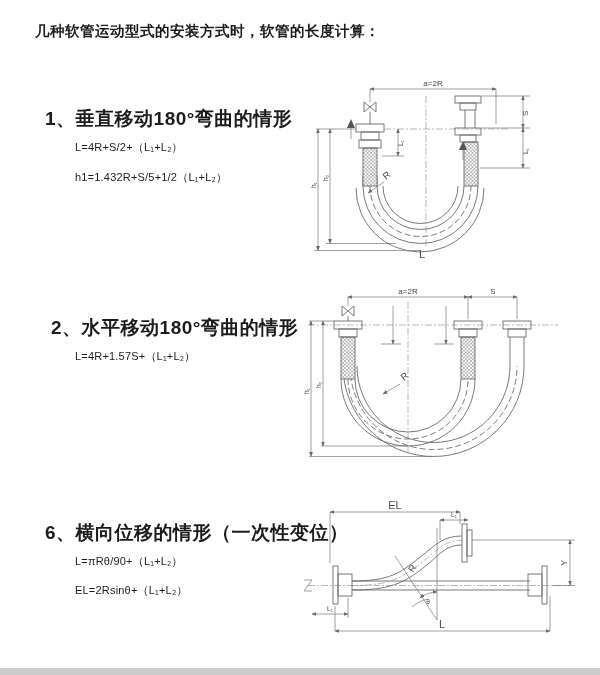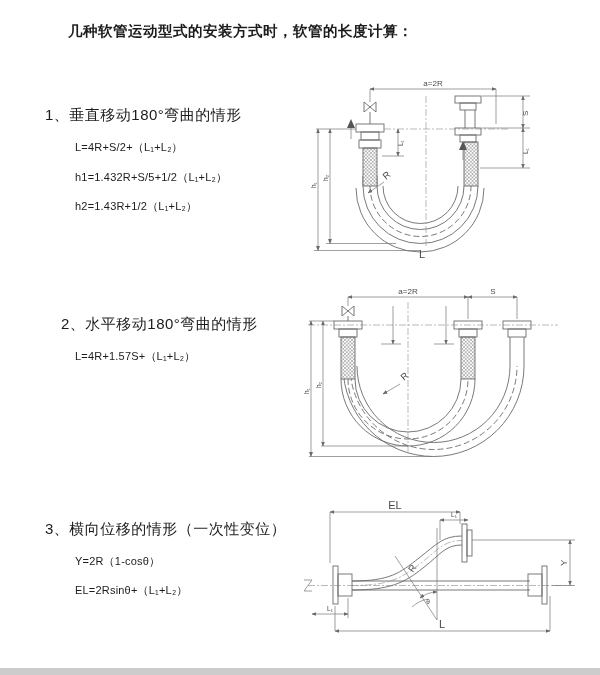--- a/index.html
+++ b/index.html
@@ -1,22 +1,22 @@
 <!DOCTYPE html>
 <html><head>
 <meta charset="utf-8">
 <style>
   html,body{margin:0;padding:0;}
   body{
     width:600px;height:675px;background:#ffffff;position:relative;overflow:hidden;
     font-family:"Liberation Sans","DejaVu Sans",sans-serif;color:#1c1c1c;
   }
   .abs{position:absolute;}
-  .doc-title{left:35px;top:22px;font-size:14.5px;font-weight:600;letter-spacing:.5px;margin-left:33px;}
-  .sec-heading{font-size:15px;font-weight:400;letter-spacing:.5px;}
+  .doc-title{left:35px;top:22px;font-size:14.5px;font-weight:600;letter-spacing:.5px;}
+  .sec-heading{font-size:19px;font-weight:700;letter-spacing:.5px;}
   .formulas{font-size:11px;font-weight:500;letter-spacing:.2px;}
   .formula{display:block;}
   #s1-f{left:75px;top:133px;line-height:29.5px;}
   #s2-f{left:75px;top:342px;line-height:29px;text-align:center;}
   #s3-f{left:75px;top:547px;line-height:28.5px;}
   svg{position:absolute;overflow:visible;}
   svg text{font-family:"Liberation Sans","DejaVu Sans",sans-serif;fill:#4a4a4a;font-size:8px;}
   svg text.sm{font-size:6.5px;}
   svg text.md{font-size:9.5px;}
   svg text.lg{font-size:11px;}
@@ -28,31 +28,30 @@
 </style>
 </head>
 <body>
 
 <div class="abs doc-title">几种软管运动型式的安装方式时，软管的长度计算：</div>
 
 <div class="abs sec-heading" style="left:45px;top:106px">1、垂直移动180°弯曲的情形</div>
 <div class="abs formulas" id="s1-f">
   <span class="formula">L=4R+S/2+（L₁+L₂）</span>
   <span class="formula">h1=1.432R+S/5+1/2（L₁+L₂）</span>
-  <span class="formula">h2=1.43R+1/2（L₁+L₂）</span>
 </div>
 
-<div class="abs sec-heading" style="left:61px;top:315px">2、水平移动180°弯曲的情形</div>
+<div class="abs sec-heading" style="left:51px;top:315px">2、水平移动180°弯曲的情形</div>
 <div class="abs formulas" id="s2-f">
   <span class="formula">L=4R+1.57S+（L₁+L₂）</span>
 </div>
 
-<div class="abs sec-heading" style="left:45px;top:520px">3、横向位移的情形（一次性变位）</div>
+<div class="abs sec-heading" style="left:45px;top:520px">6、横向位移的情形（一次性变位）</div>
 <div class="abs formulas" id="s3-f">
-  <span class="formula">Y=2R（1-cosθ）</span>
+  <span class="formula">L=πRθ/90+（L₁+L₂）</span>
   <span class="formula">EL=2Rsinθ+（L₁+L₂）</span>
 </div>
 
 <svg id="d1" style="left:308px;top:76px" width="290" height="185" viewBox="0 0 290 185">
   <defs>
     <marker id="ar1" viewBox="0 0 10 10" refX="9" refY="5" markerWidth="7" markerHeight="7" orient="auto-start-reverse">
       <path d="M0,1 L10,5 L0,9 z" fill="#6a6a6a"></path>
     </marker>
     <pattern id="hatch1" width="3.5" height="3.5" patternUnits="userSpaceOnUse">
       <rect width="3.5" height="3.5" fill="#ffffff"></rect>

